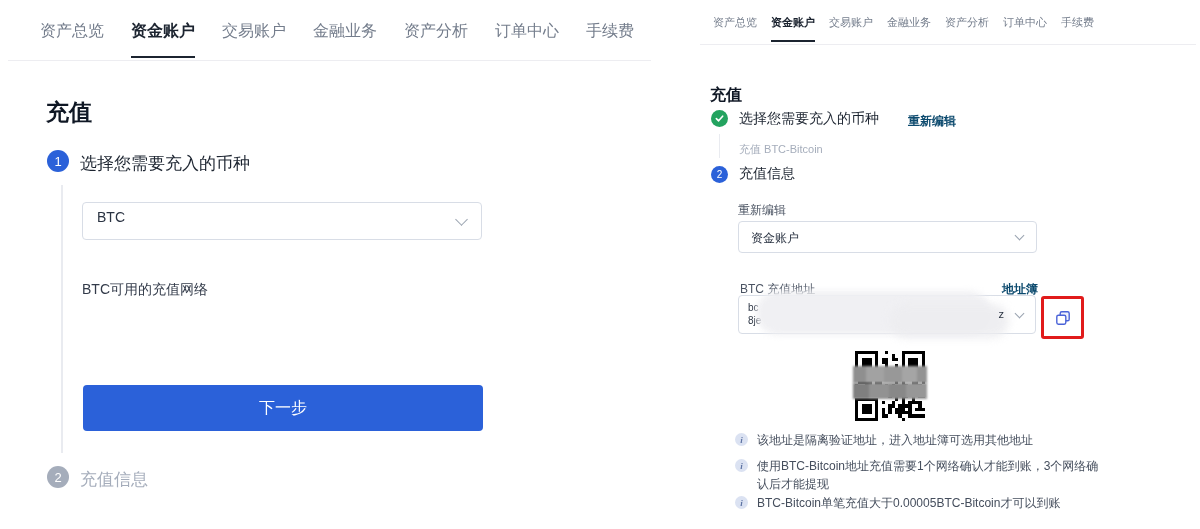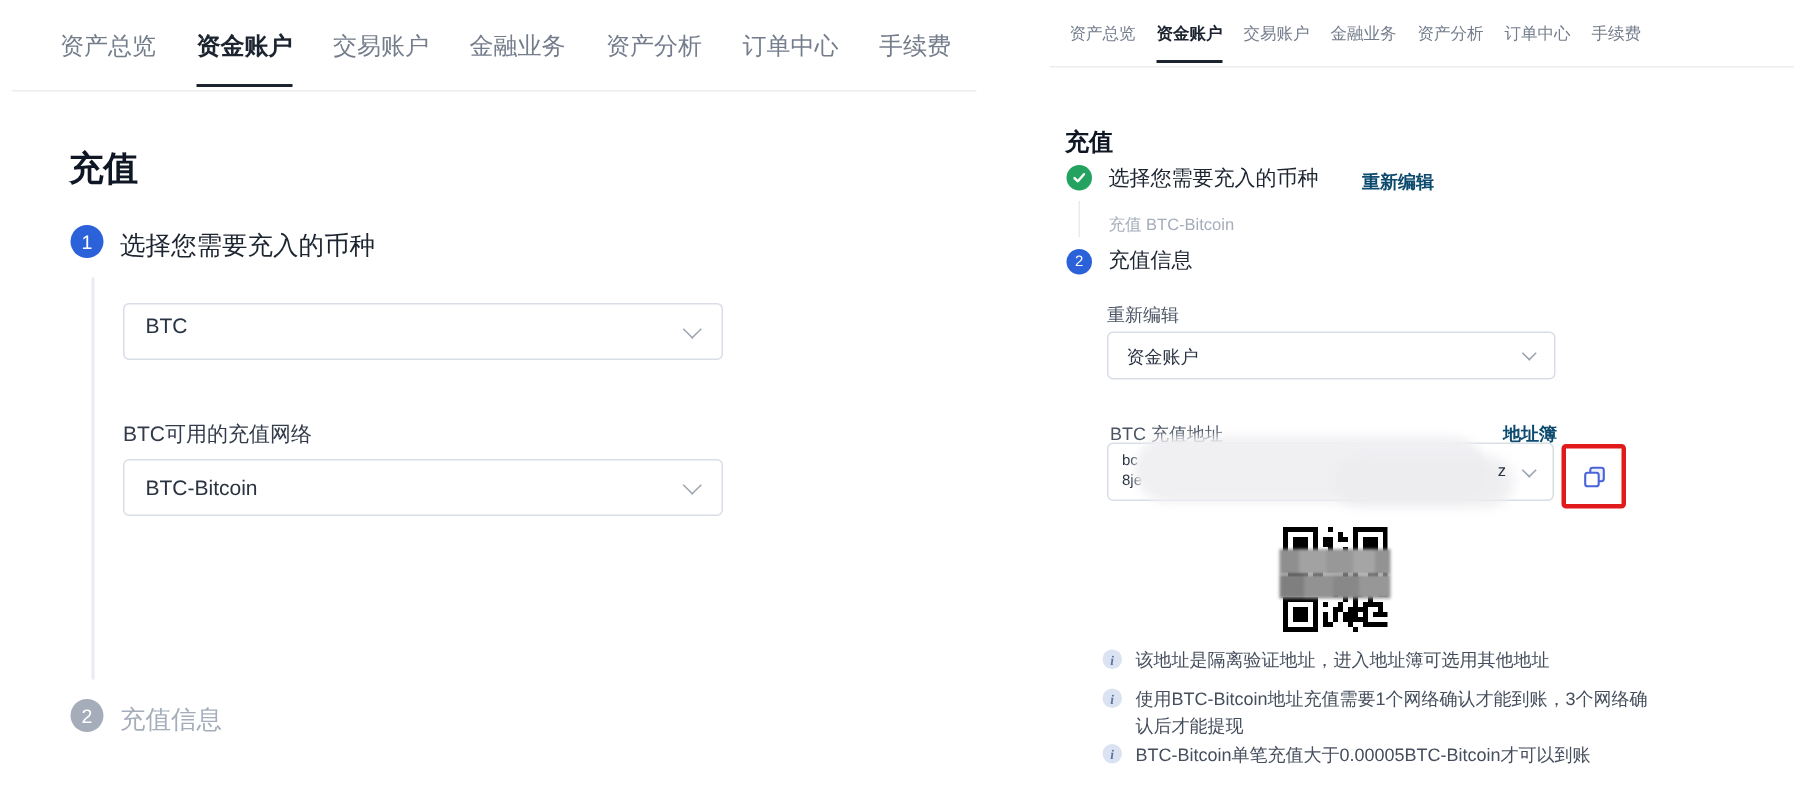--- a/index.html
+++ b/index.html
@@ -91,25 +91,22 @@
   </div>
   <div class="abs step-label-l" style="left:80px; top:152px;">选择您需要充入的币种</div>
   <div class="abs vline" style="left:61px; top:185px; height:268px;"></div>
 
   <div class="abs sel" style="left:82px; top:202px; width:398px; height:36px;">
     <span class="sel-val" style="left:14px; top:6px; font-size:14px;">BTC</span>
     <span class="chev" style="right:15px; top:12px;"></span>
   </div>
 
   <div class="abs" style="left:82px; top:281px; font-size:14px; color:#333b4a;">BTC可用的充值网络</div>
-  <div class="abs sel" style="left:82px; top:306px; width:398px; height:36px;">
-    <span class="sel-val" style="left:14px; top:10px; font-size:14px;">BTC-Bitcoin</span>
-    <span class="chev" style="right:15px; top:12px;"></span>
-  </div>
-
+
+  <button class="abs next-btn">下一步</button>
 
   <div class="abs step-circle sc-l gray-bg" style="left:47px; top:466px;">
     <span>2</span>
   </div>
   <div class="abs step-label-l muted" style="left:80px; top:468px;">充值信息</div>
 
   <nav class="abs tabs tabs-r">
     <span class="tab">资产总览</span>
     <span class="tab active">资金账户</span>
     <span class="tab">交易账户</span>

